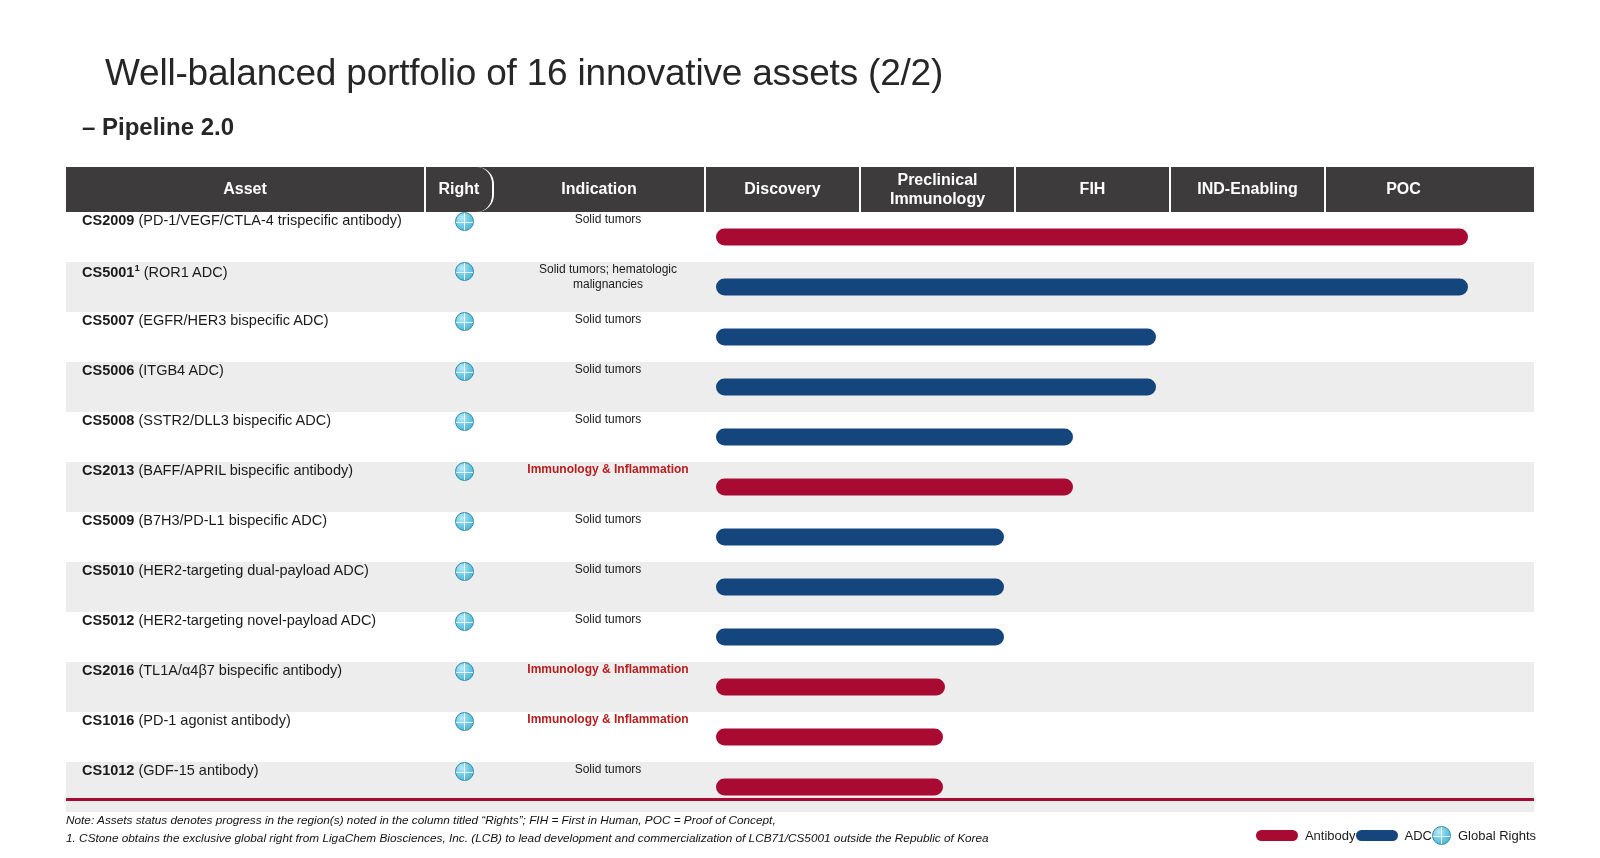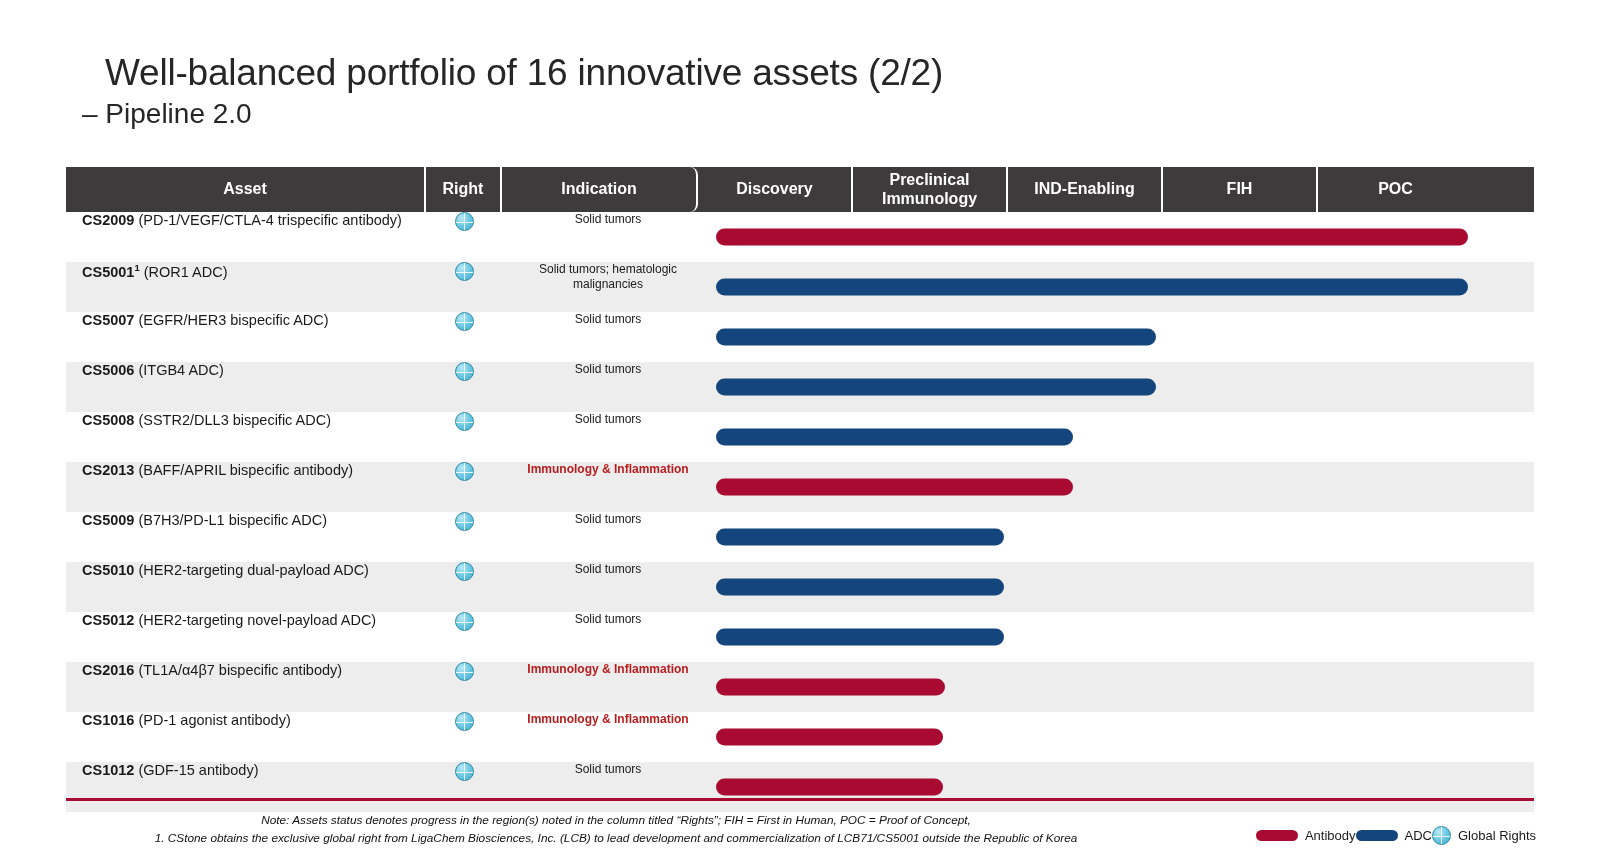--- a/index.html
+++ b/index.html
@@ -28,25 +28,25 @@
   }
   .title-main {
     font-size: 37px;
     font-weight: 400;
     color: #262626;
     letter-spacing: -0.2px;
     line-height: 1.12;
     margin-left: 23px;
   }
   .title-sub {
-    font-size: 28px;
-    font-weight: 400;
+    font-size: 24px;
+    font-weight: 700;
     color: #262626;
     line-height: 1.2;
-    margin-top: 4px;
+    margin-top: 20px;
   }
   
   .table {
     position: absolute;
     left: 66px;
     top: 167px;
     width: 1468px;
   }
   .thead {
     display: flex;
@@ -61,22 +61,22 @@
     font-size: 16px;
     font-weight: bold;
     text-align: center;
     line-height: 1.15;
     box-sizing: border-box;
     border-right: 2px solid #ffffff;
     padding: 0 4px;
   }
   .th:last-child { border-right: none; }
   .col-asset  { width: 360px; }
-  .col-right  { width: 76px; }
-  .col-ind    { width: 196px; border-radius: 8px; }
+  .col-right  { width: 68px; border-radius: 17px; }
+  .col-ind    { width: 212px; }
   .col-phase  { width: 155px; }
 
   .row {
     display: flex;
     align-items: flex-start;
     height: 50px;
     position: relative;
     box-sizing: border-box;
   }
   .row.alt { background: #ededed; }
@@ -170,21 +170,20 @@
   
   .note {
     position: absolute;
     left: 66px;
     top: 812px;
     width: 1100px;
     font-size: 11.8px;
     font-style: italic;
     color: #111111;
     line-height: 1.5;
-    text-align: center;
   }
   .legend {
     position: absolute;
     right: 64px;
     top: 826px;
     display: flex;
     align-items: center;
   }
   .legend-item {
     display: flex;
@@ -211,22 +210,22 @@
     <div class="title-sub">– Pipeline 2.0</div>
   </div>
 
   <div class="table">
     <div class="thead">
       <div class="th col-asset">Asset</div>
       <div class="th col-right">Right</div>
       <div class="th col-ind">Indication</div>
       <div class="th col-phase">Discovery</div>
       <div class="th col-phase">Preclinical Immunology</div>
+      <div class="th col-phase">FIH</div>
       <div class="th col-phase">IND-Enabling</div>
-      <div class="th col-phase">FIH</div>
       <div class="th col-phase">POC</div>
     </div>
     <div id="rows-container">
         <div class="row">
           <div class="cell-asset"><span class="code">CS2009</span><span> (PD-1/VEGF/CTLA-4 trispecific antibody)</span></div>
           <div class="cell-right">
             <span class="globe"></span>
           </div>
           <div class="cell-ind">Solid tumors</div>
           <div class="bars">

